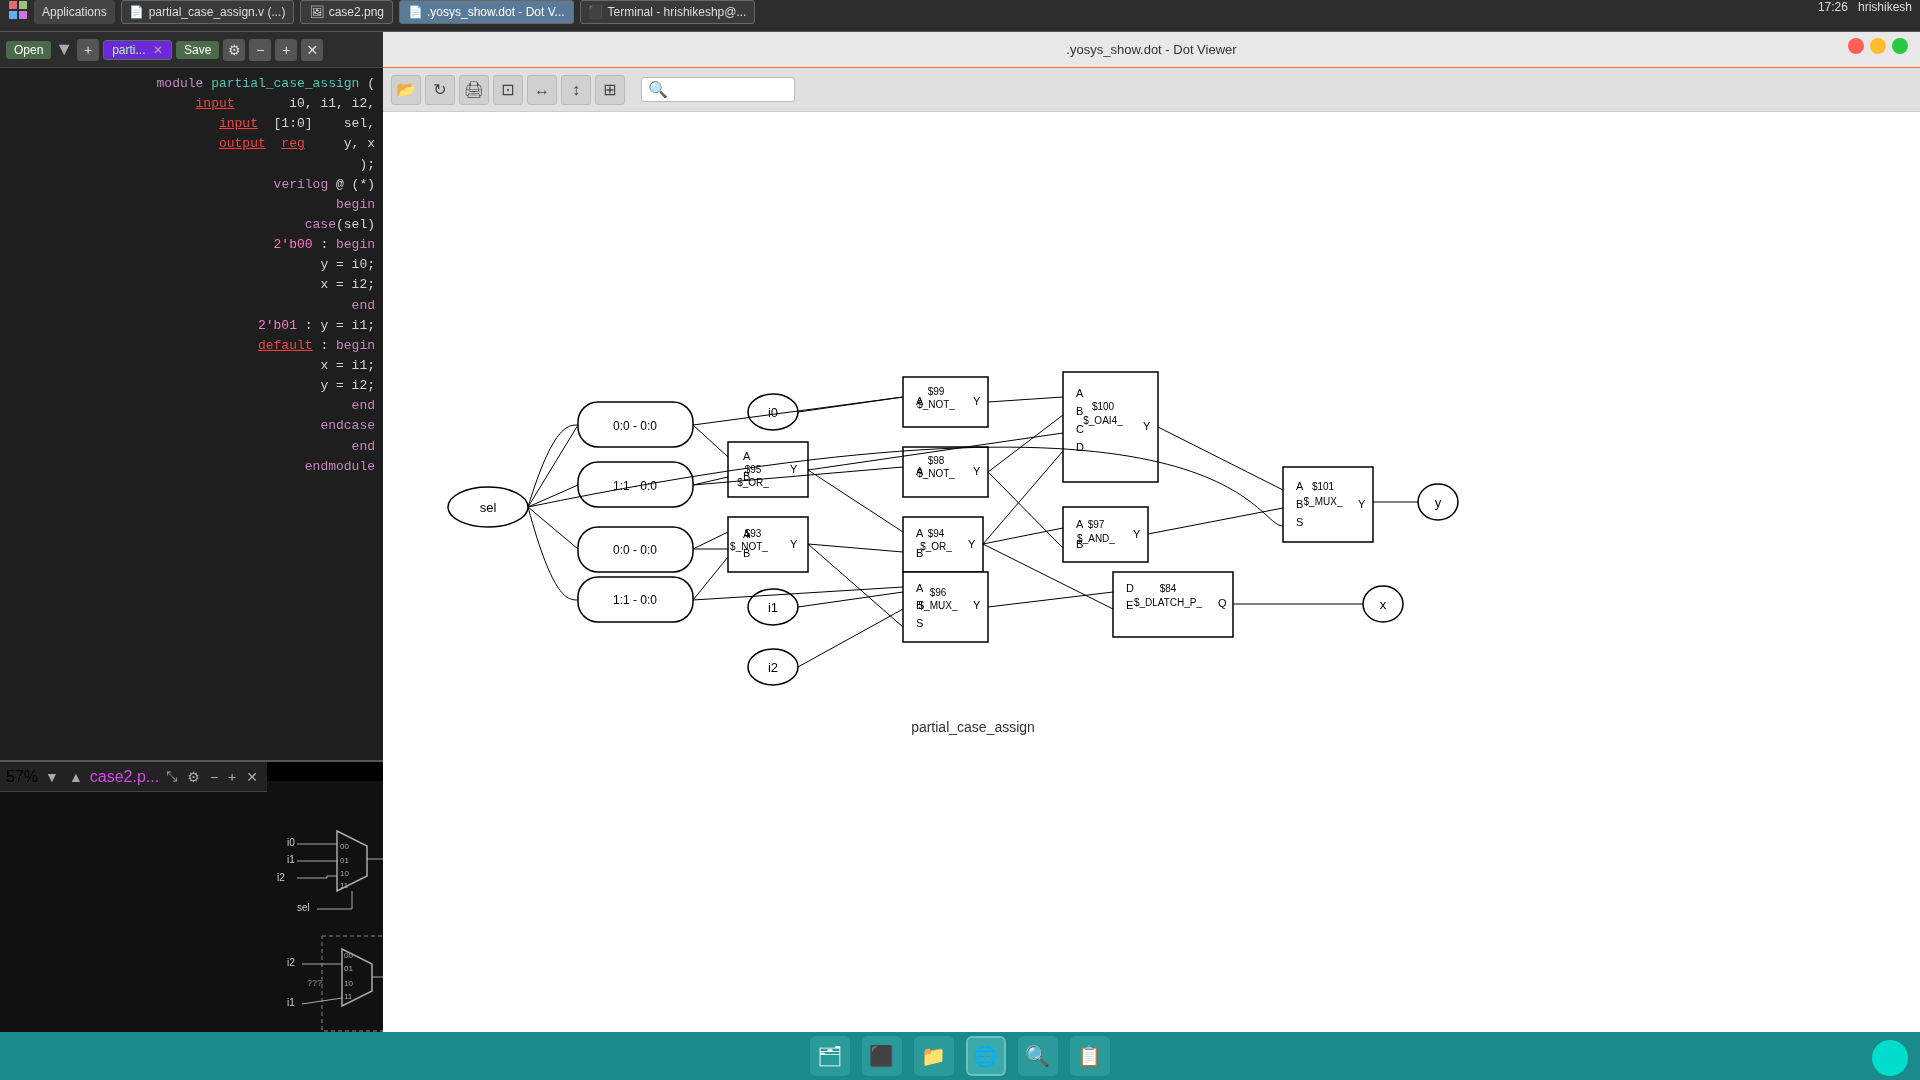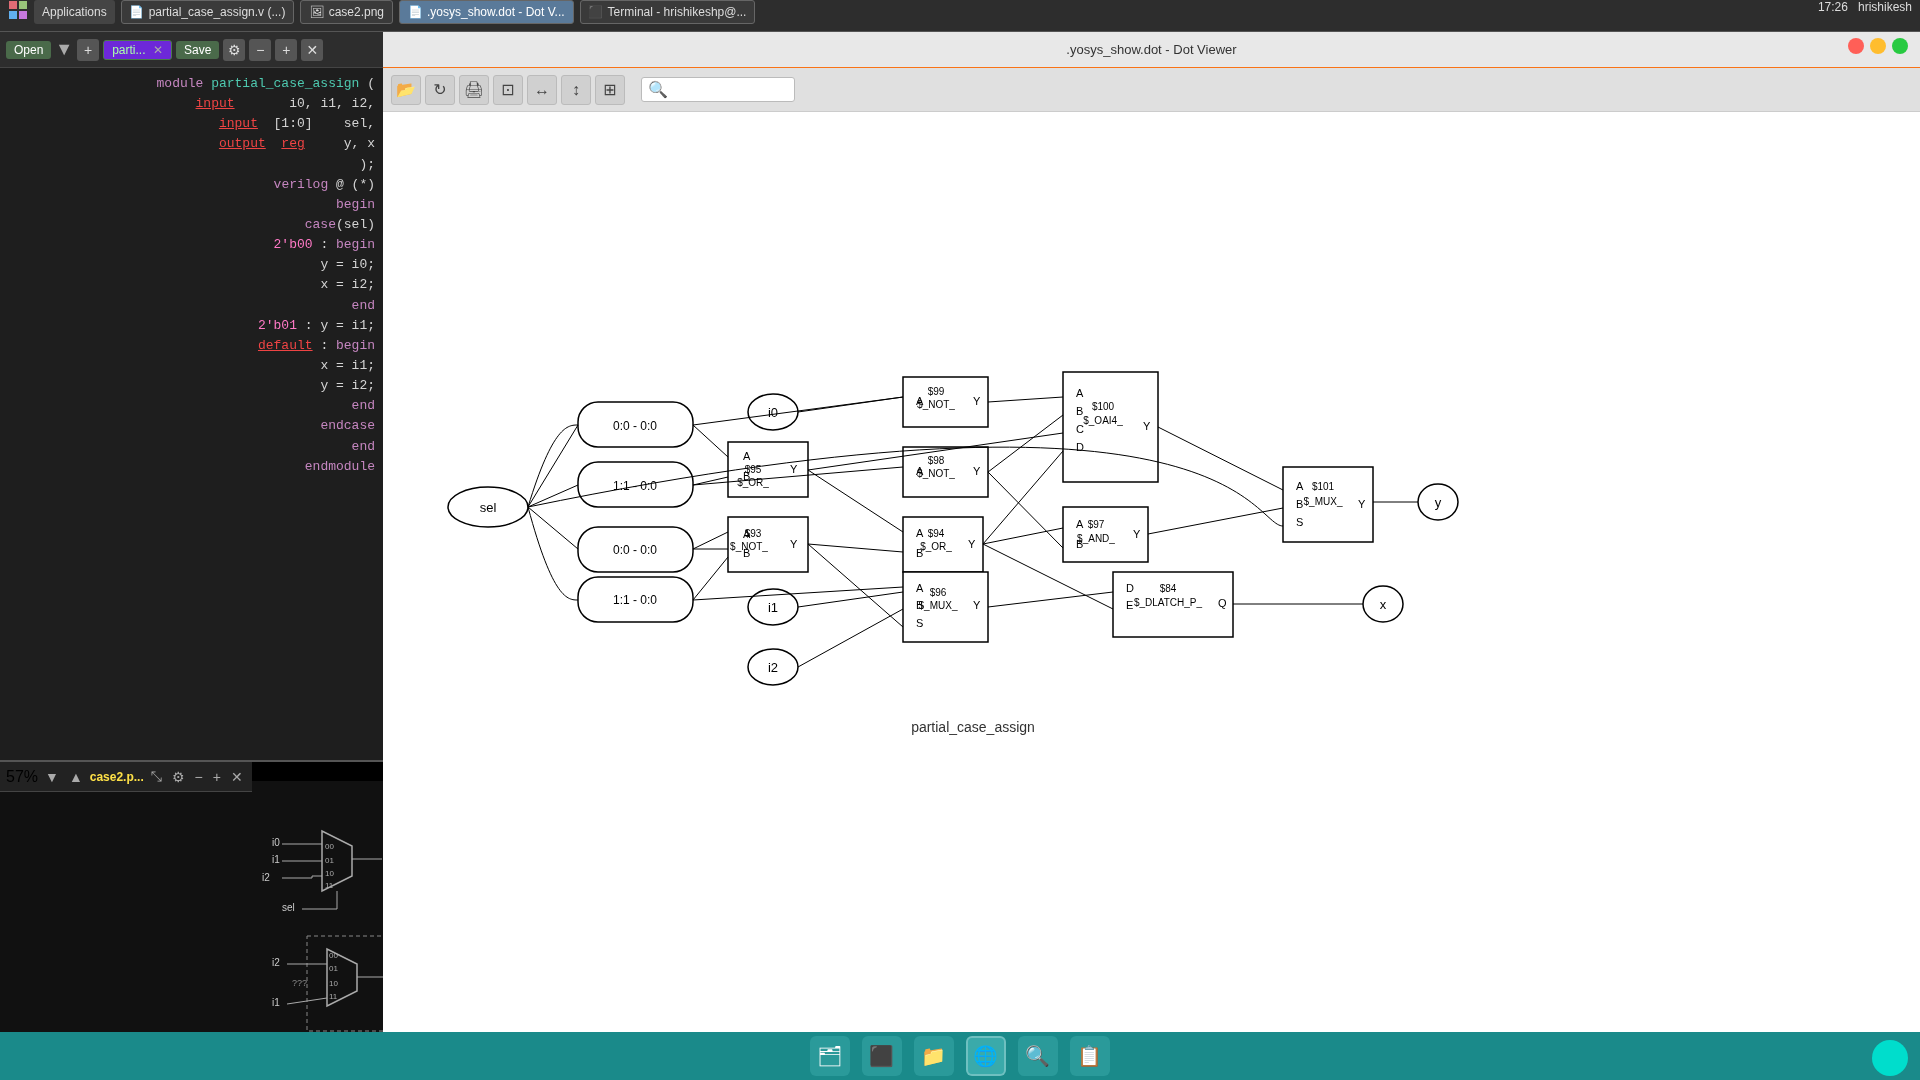--- a/index.html
+++ b/index.html
@@ -40,21 +40,21 @@
     .indent2 { margin-left: 3em; }
     .indent3 { margin-left: 4.5em; }
 
     
     .status-bar { display: flex; align-items: center; background: #2d2d2d; padding: 2px 8px; height: 28px; gap: 12px; font-size: 11px; color: #bbb; border-top: 1px solid #444; }
     .status-bar select { background: #333; color: #bbb; border: none; font-size: 11px; }
 
     
     .bottom-pane { width: 383px; height: 320px; background: #111; border-top: 2px solid #555; display: flex; flex-direction: row; }
     .bottom-toolbar { display: flex; align-items: center; background: #222; padding: 2px 6px; gap: 4px; height: 30px; border-bottom: 1px solid #444; }
-    .bottom-title { font-size: 12px; color: #fde047; flex: 1; overflow: hidden; text-overflow: ellipsis; white-space: nowrap; font-weight: bold; }
+    .bottom-title { font-size: 16px; color: #d946ef; flex: 1; overflow: hidden; text-overflow: ellipsis; white-space: nowrap; }
     .bottom-btn { background: none; border: none; color: #aaa; cursor: pointer; font-size: 14px; padding: 0 3px; }
     .thumbnail-area { flex: 1; display: flex; align-items: center; justify-content: center; background: #000; position: relative; }
 
     
     .right-pane { flex: 1; display: flex; flex-direction: column; background: #f0f0f0; }
     .dot-titlebar { display: flex; align-items: center; justify-content: center; background: #e8e8e8; border-bottom: 1px solid #f97316; height: 36px; font-size: 13px; color: #333; }
     .dot-toolbar { display: flex; align-items: center; background: #e0e0e0; padding: 4px 8px; gap: 4px; height: 44px; border-bottom: 1px solid #ccc; }
     .dot-toolbar-btn { width: 30px; height: 30px; background: #d0d0d0; border: 1px solid #bbb; border-radius: 3px; display: flex; align-items: center; justify-content: center; cursor: pointer; font-size: 16px; color: #444; }
     .dot-search { display: flex; align-items: center; background: white; border: 1px solid #bbb; border-radius: 3px; padding: 2px 6px; margin-left: 12px; }
     .dot-search input { border: none; outline: none; font-size: 12px; width: 120px; }

